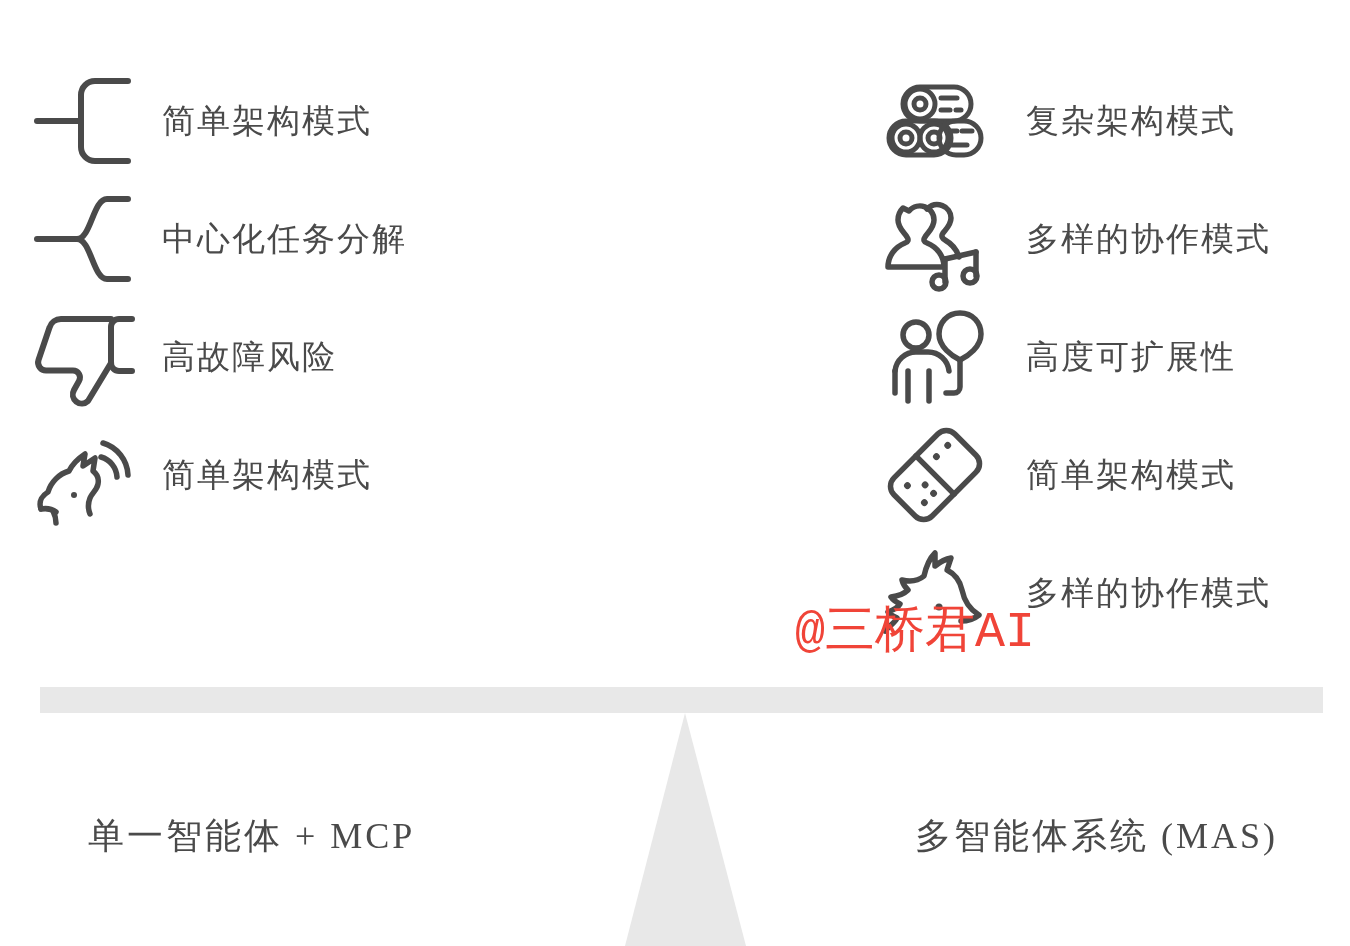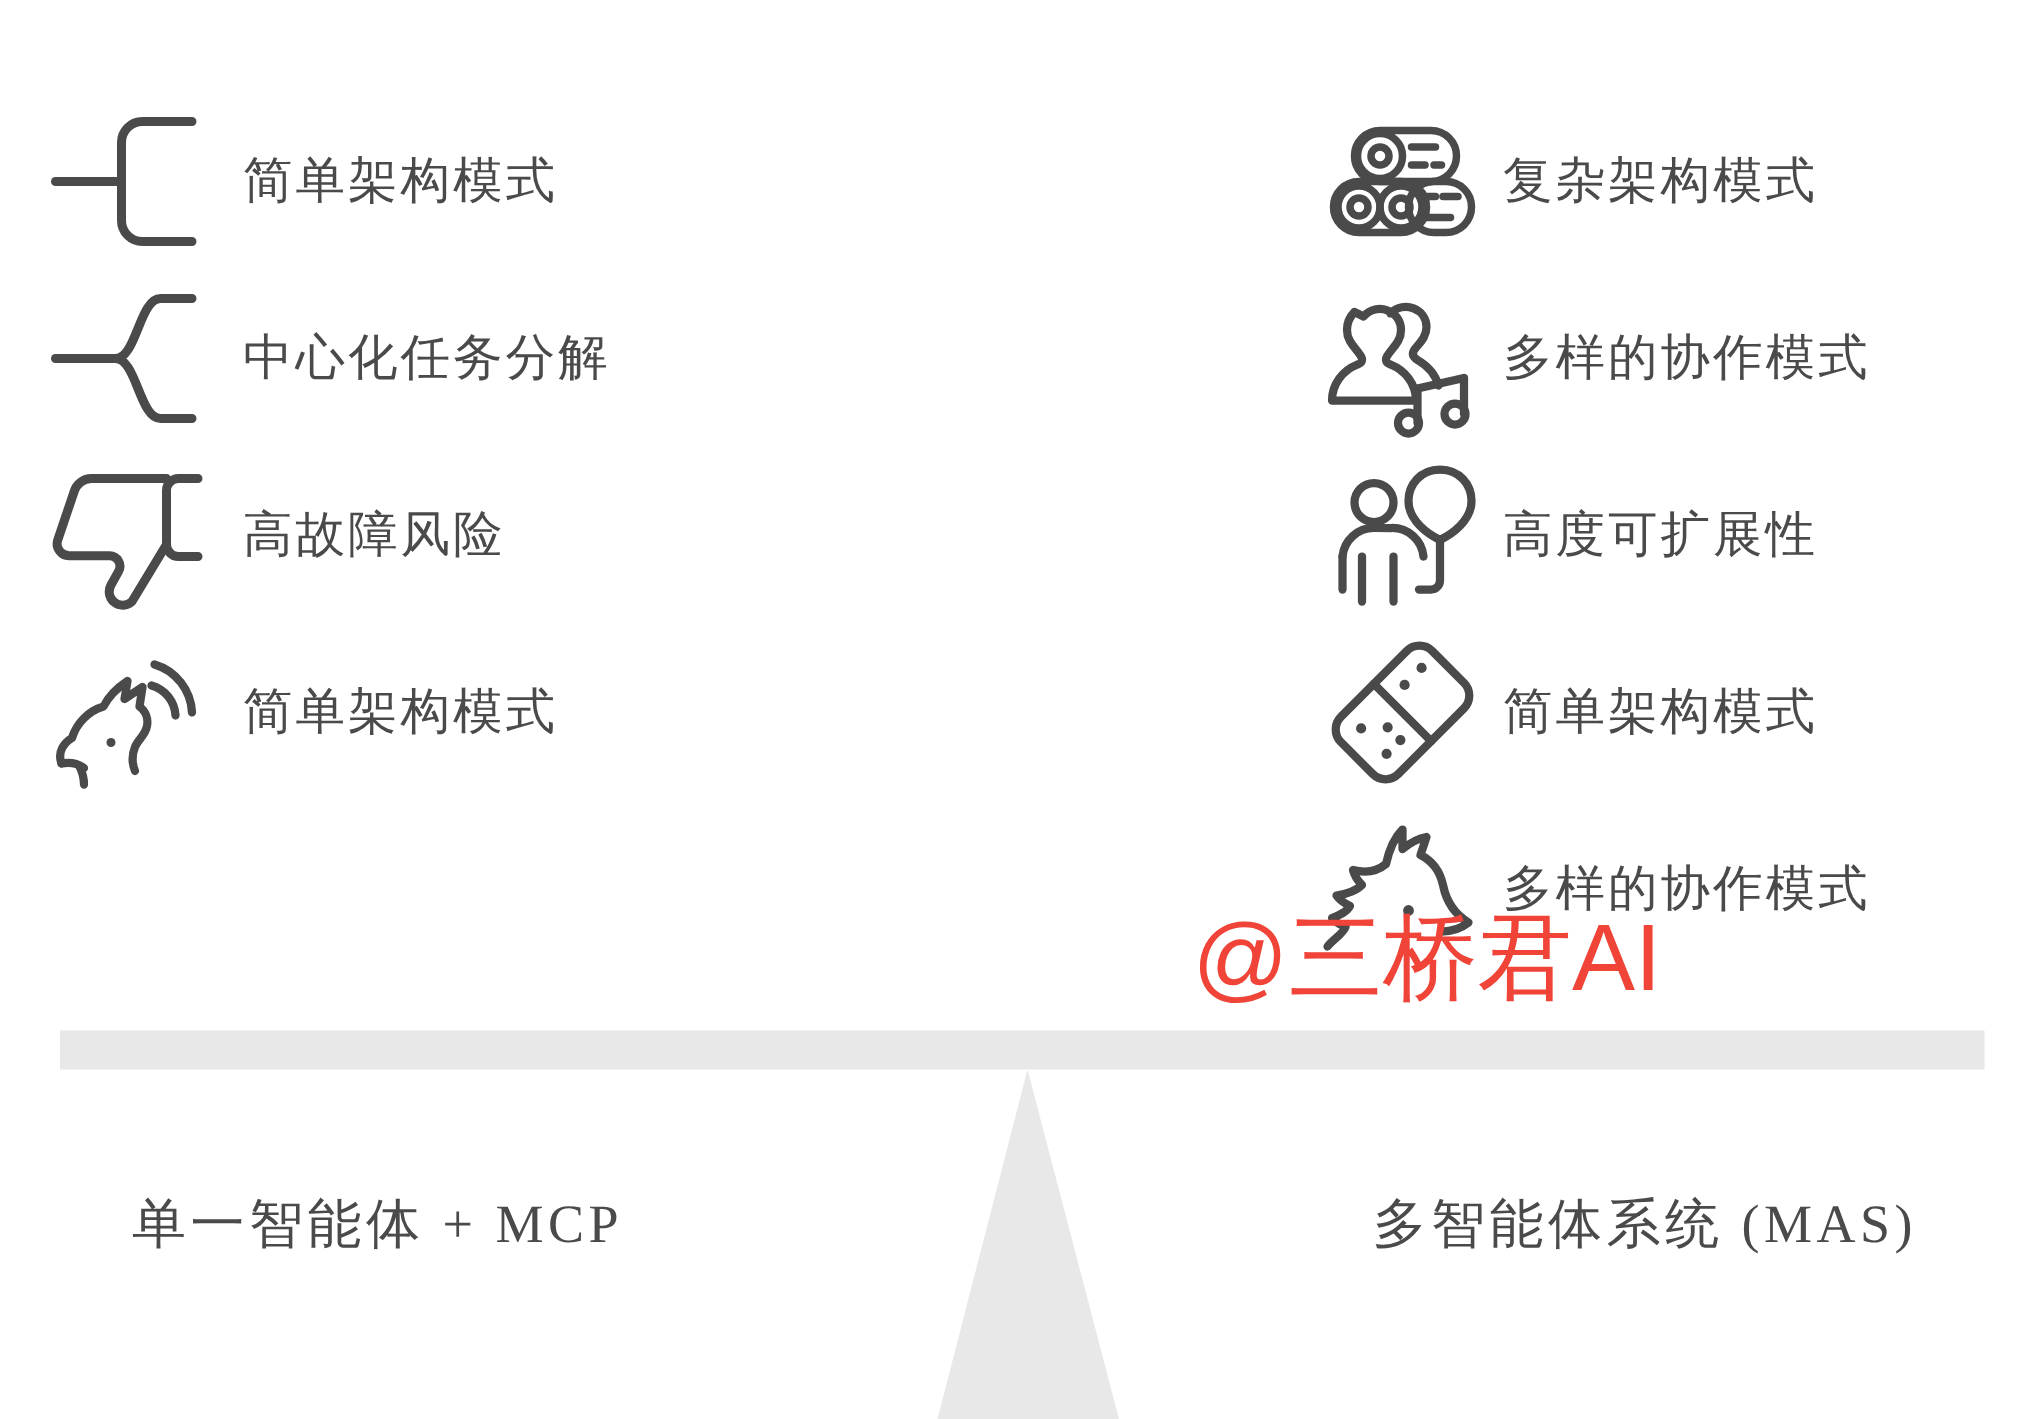--- a/index.html
+++ b/index.html
@@ -61,21 +61,21 @@
     overflow: visible;
   }
   .row-label {
     font-size: 33px;
     color: #4A4A4A;
     letter-spacing: 2px;
     white-space: nowrap;
     margin-left: 22px;
     line-height: 1;
   }
-  .col-right .row-label { margin-left: 12px; }
+  .col-right .row-label { margin-left: 36px; }
 
   
   .beam {
     position: absolute;
     left: 40px;
     top: 687px;
     width: 1283px;
     height: 26px;
     background: #E8E8E8;
   }
@@ -86,37 +86,37 @@
     left: 588px;
     top: 713px;
     width: 195px;
     height: 233px;
   }
   .fulcrum svg { display: block; }
 
   
   .bottom-title {
     position: absolute;
-    top: 798px;
+    top: 818px;
     font-size: 36px;
     color: #4A4A4A;
     letter-spacing: 3px;
     white-space: nowrap;
     line-height: 1;
   }
   .bottom-left  { left: 88px; }
   .bottom-right { left: 915px; }
 
   
   .watermark {
     position: absolute;
     left: 795px;
     top: 608px;
-    font-family: Liberation Sans, sans-serif;
-    font-size: 63px;
+    font-family: Liberation Mono, monospace;
+    font-size: 50px;
     color: #F04438;
     letter-spacing: 0px;
     white-space: nowrap;
     line-height: 1;
   }
 </style>
 </head>
 <body>
 
 <div id="canvas">

